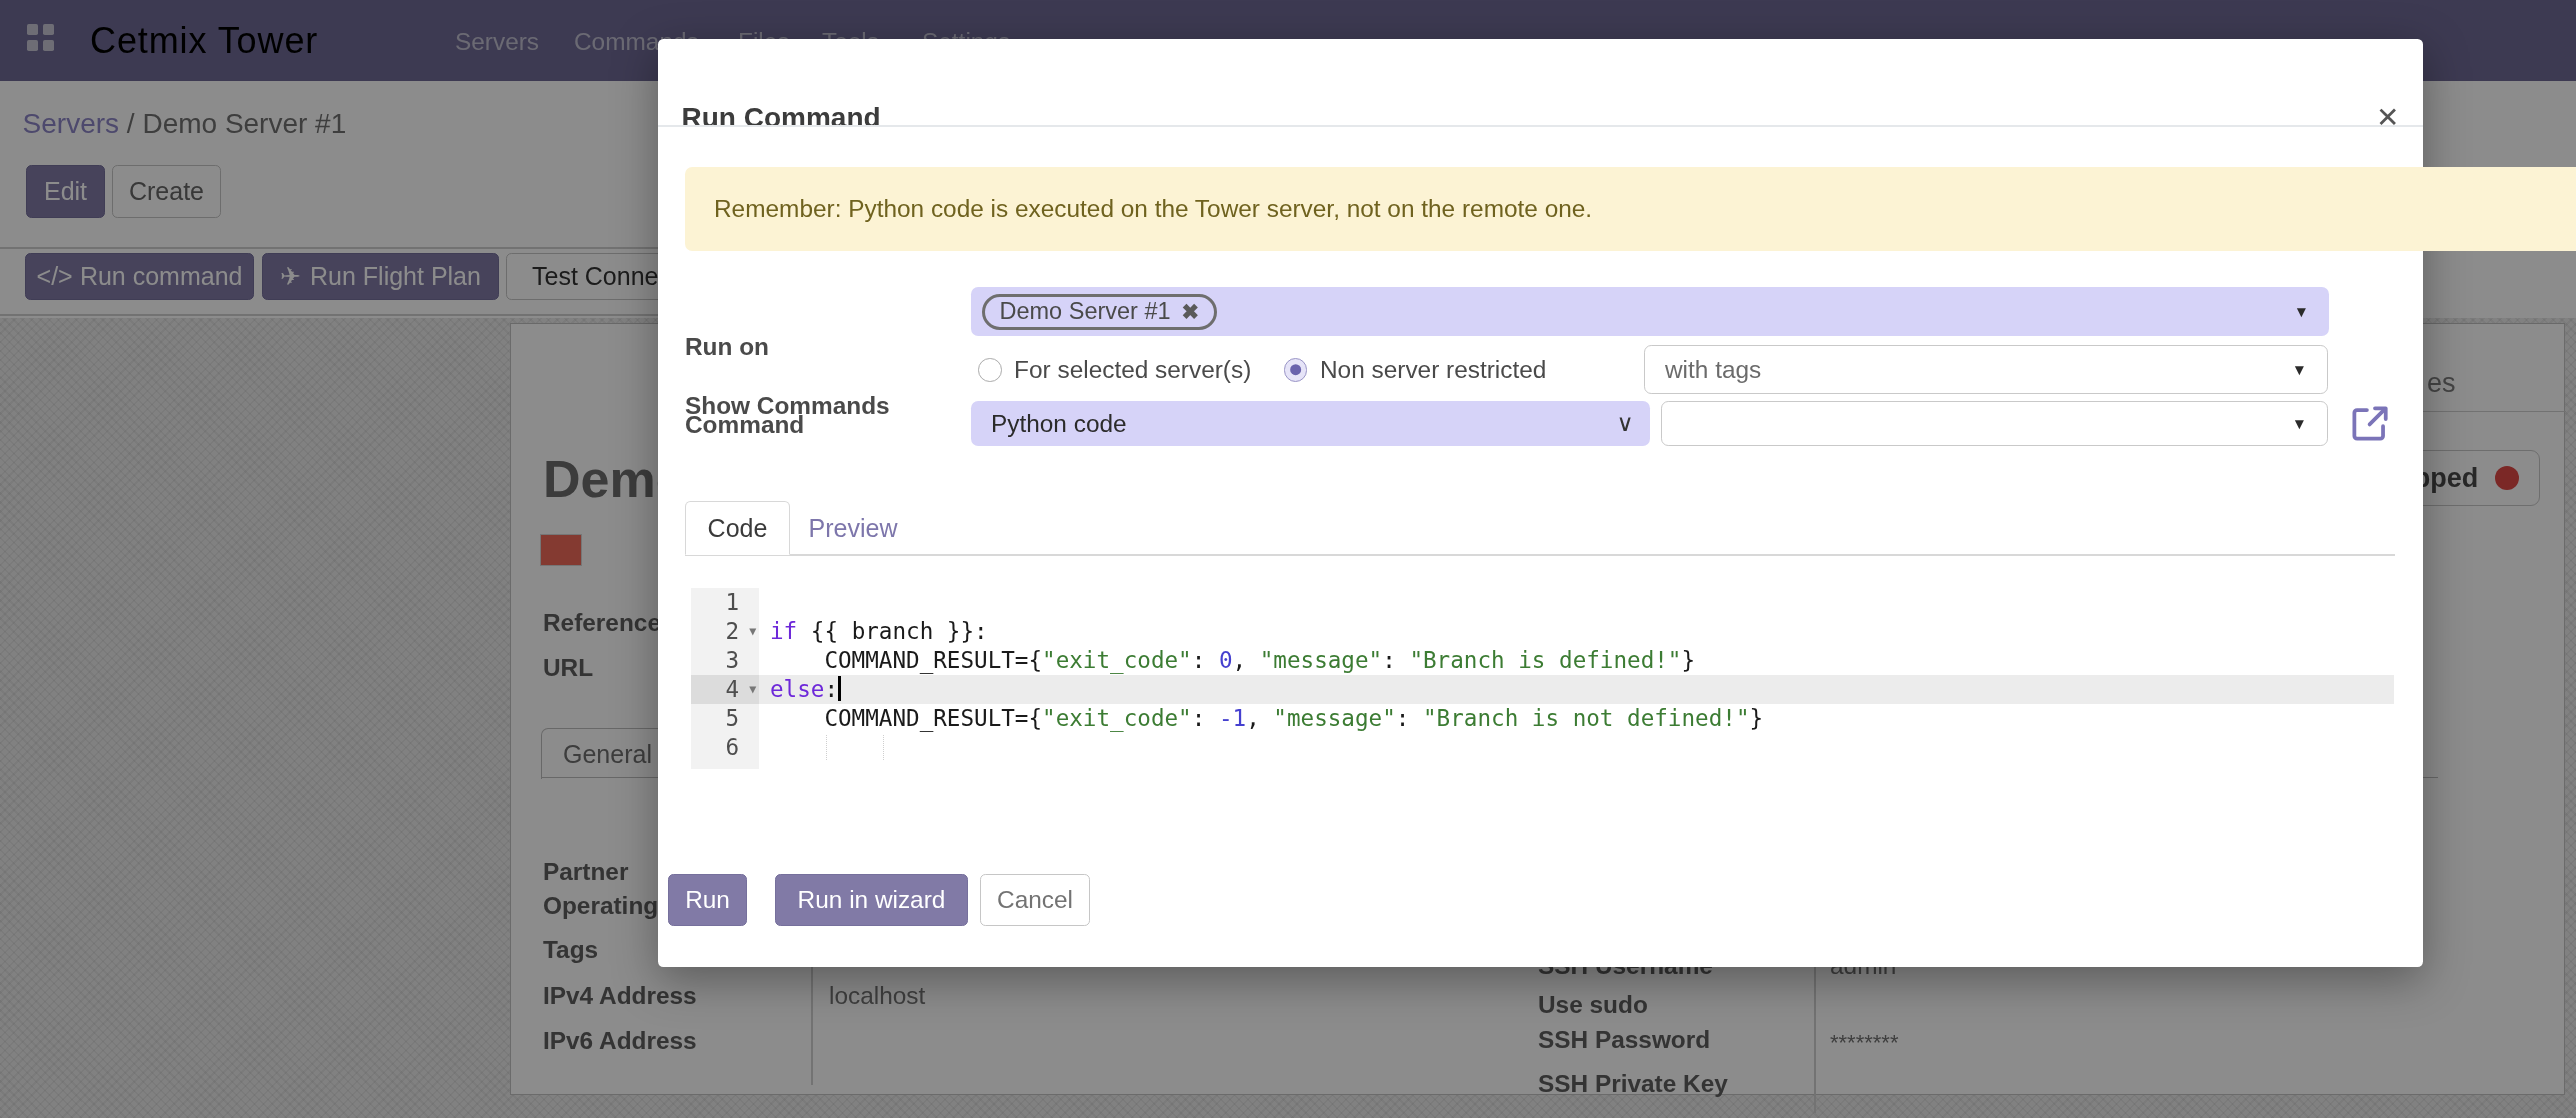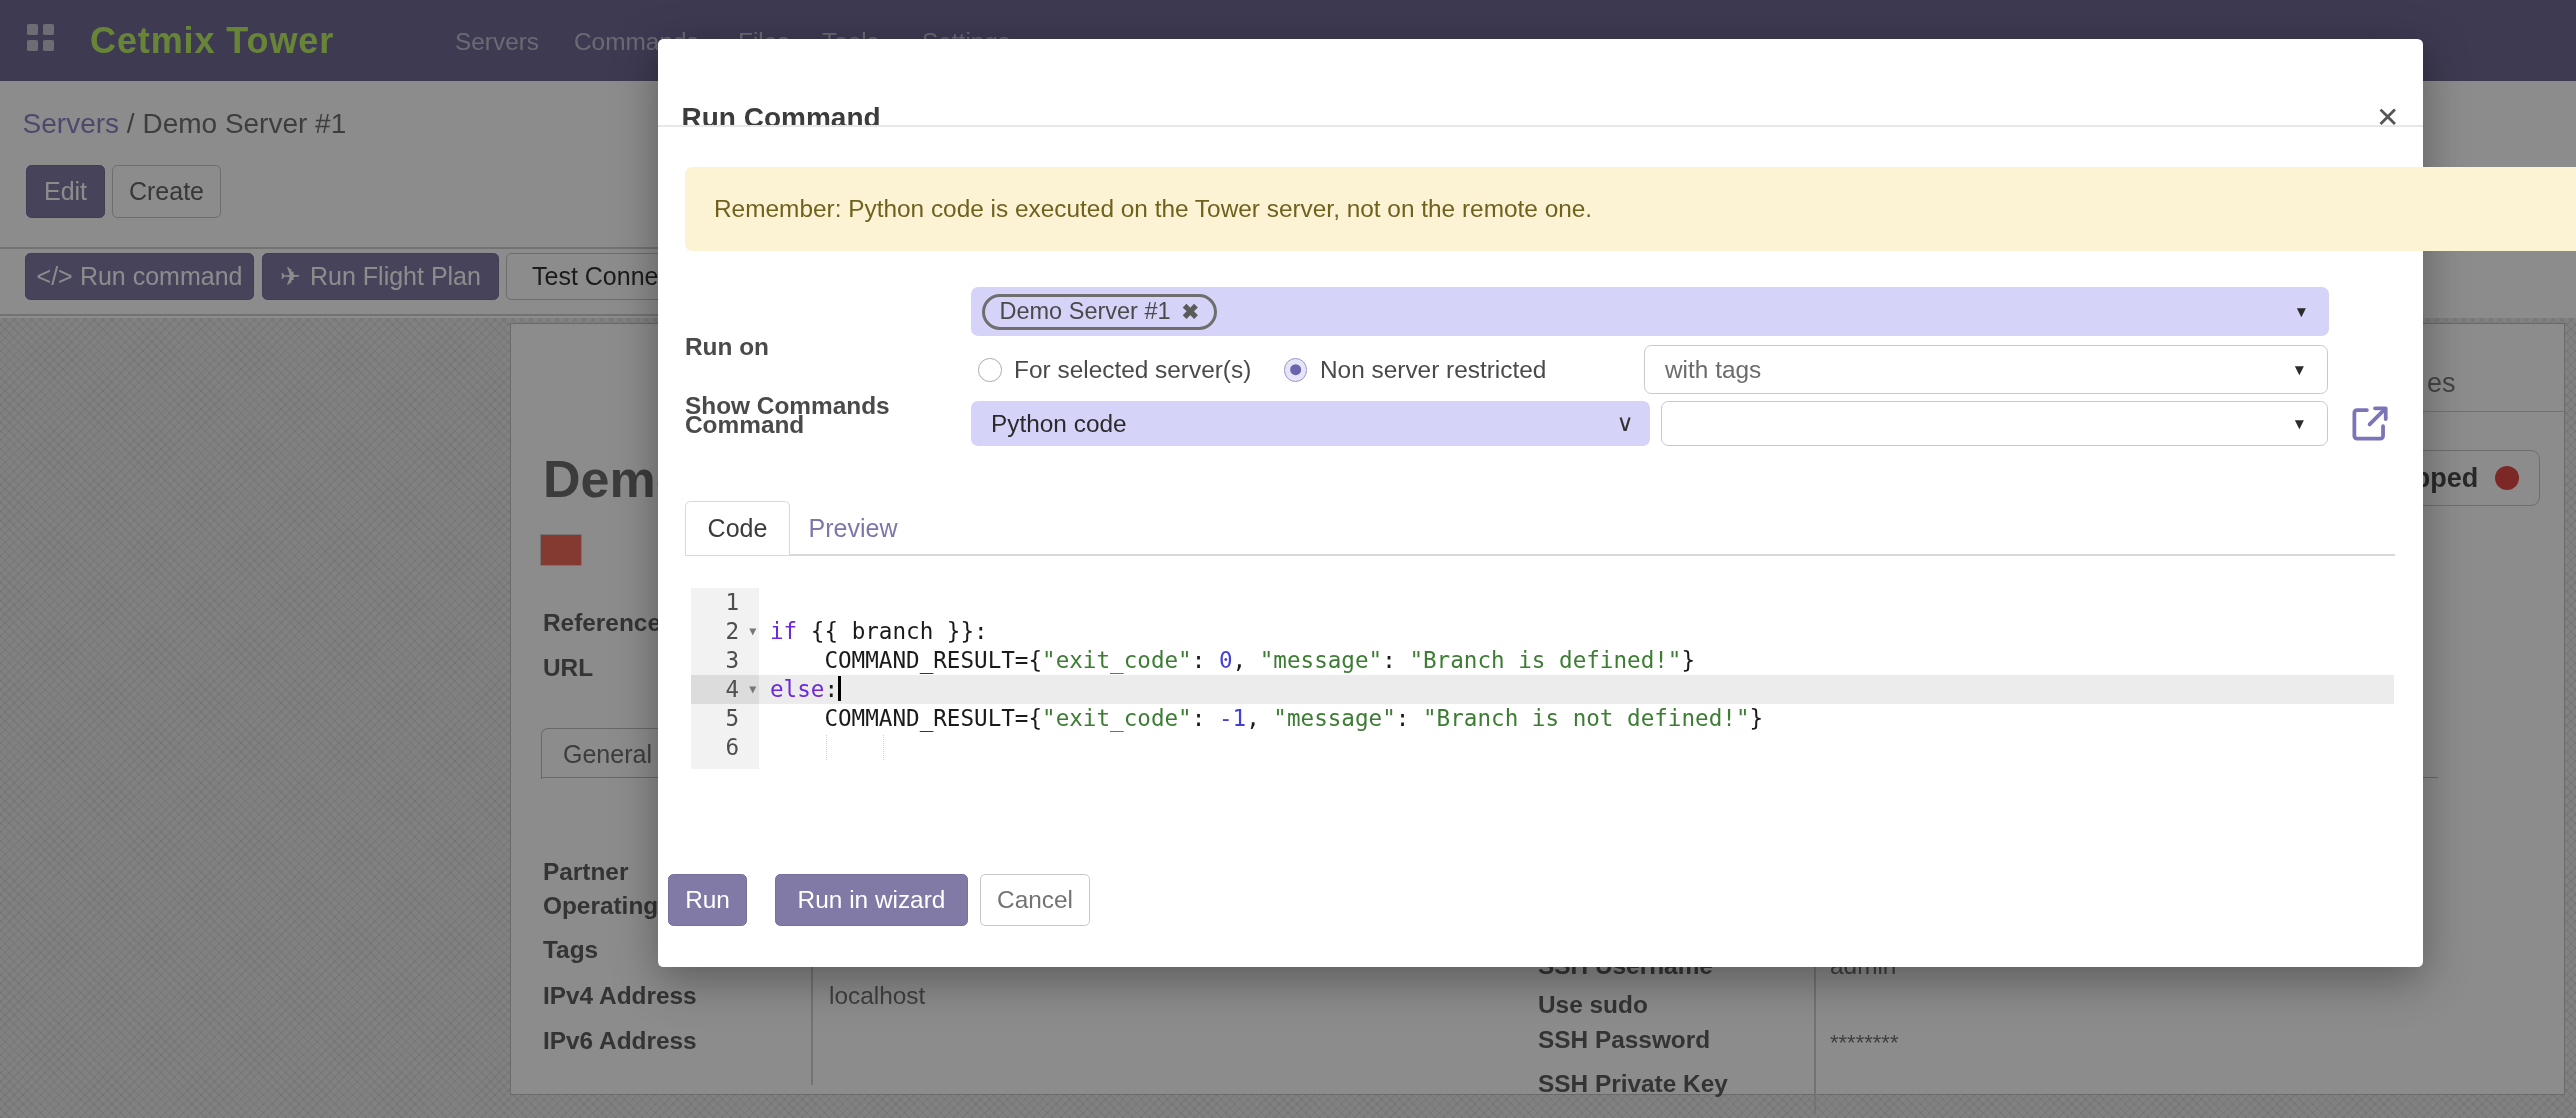--- a/index.html
+++ b/index.html
@@ -6,21 +6,21 @@
   html,body { width:2576px; height:1118px; overflow:hidden; background:#fff;
     font-family:"Liberation Sans", sans-serif; }
   .stage { position:relative; width:2576px; height:1118px; overflow:hidden; background:#fff; }
   .abs { position:absolute; }
 
   
   .navbar { left:0; top:0; width:2576px; height:81px; background:#6f6b96; }
   .apps-grid { left:27px; top:23.5px; width:36px; height:36px; display:grid;
     grid-template-columns:11px 11px; grid-template-rows:11px 11px; gap:5.4px; }
   .apps-grid span { background:#c9c7d6; border-radius:1.8px; }
-  .brand { left:90px; top:20px; font-size:36px; font-weight:700; color:#bef264; letter-spacing:0.9px; }
+  .brand { left:90px; top:20px; font-size:36px; font-weight:400; color:#000000; letter-spacing:0.9px; }
   .nav-item { top:28px; font-size:24.4px; color:#c3c1d2; }
 
   .breadcrumb { left:22.6px; top:108px; font-size:28px; color:#717171; }
   .breadcrumb .bc-link { color:#8d85c6; }
   .btn { display:inline-flex; align-items:center; justify-content:center;
     border-radius:5.4px; font-size:25px; cursor:default; }
   .btn-primary { background:#817aa6; color:#ffffff; border:0.9px solid #76709c; }
   .btn-light { background:#fff; color:#666; border:0.9px solid #c6c6c6; }
   .divider-h { background:#cfcfcf; height:1.8px; }
 

